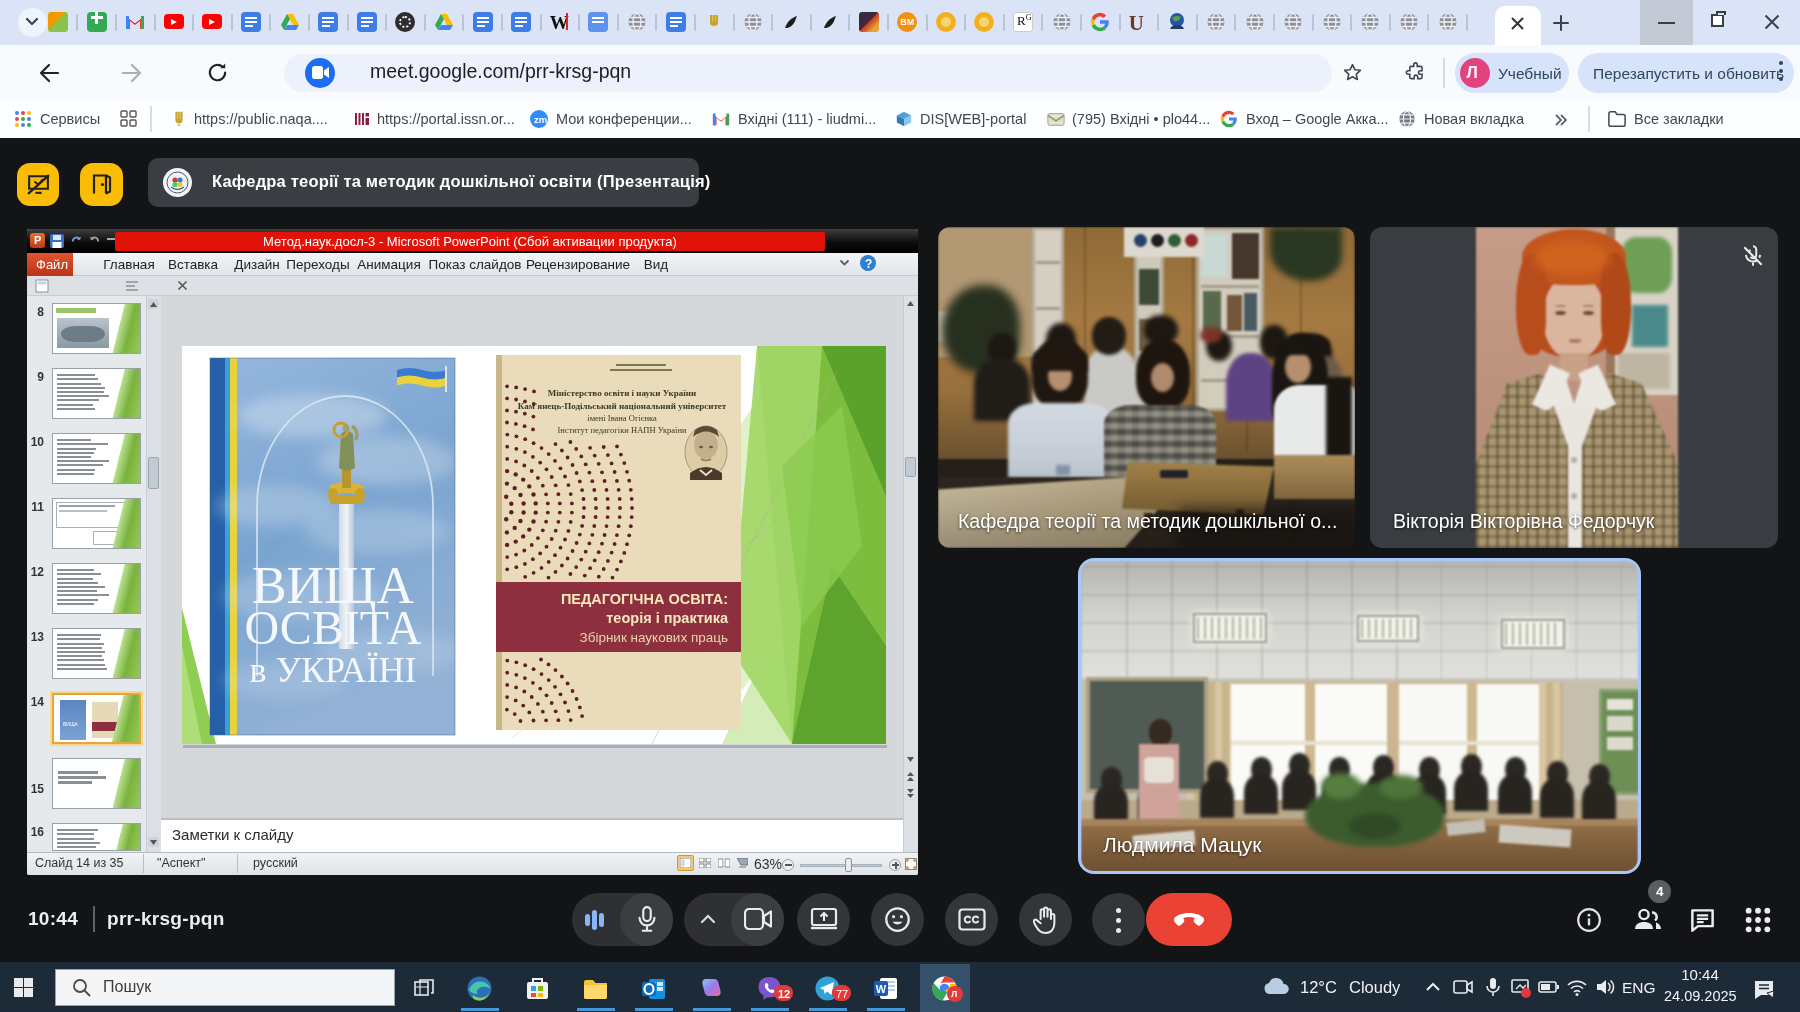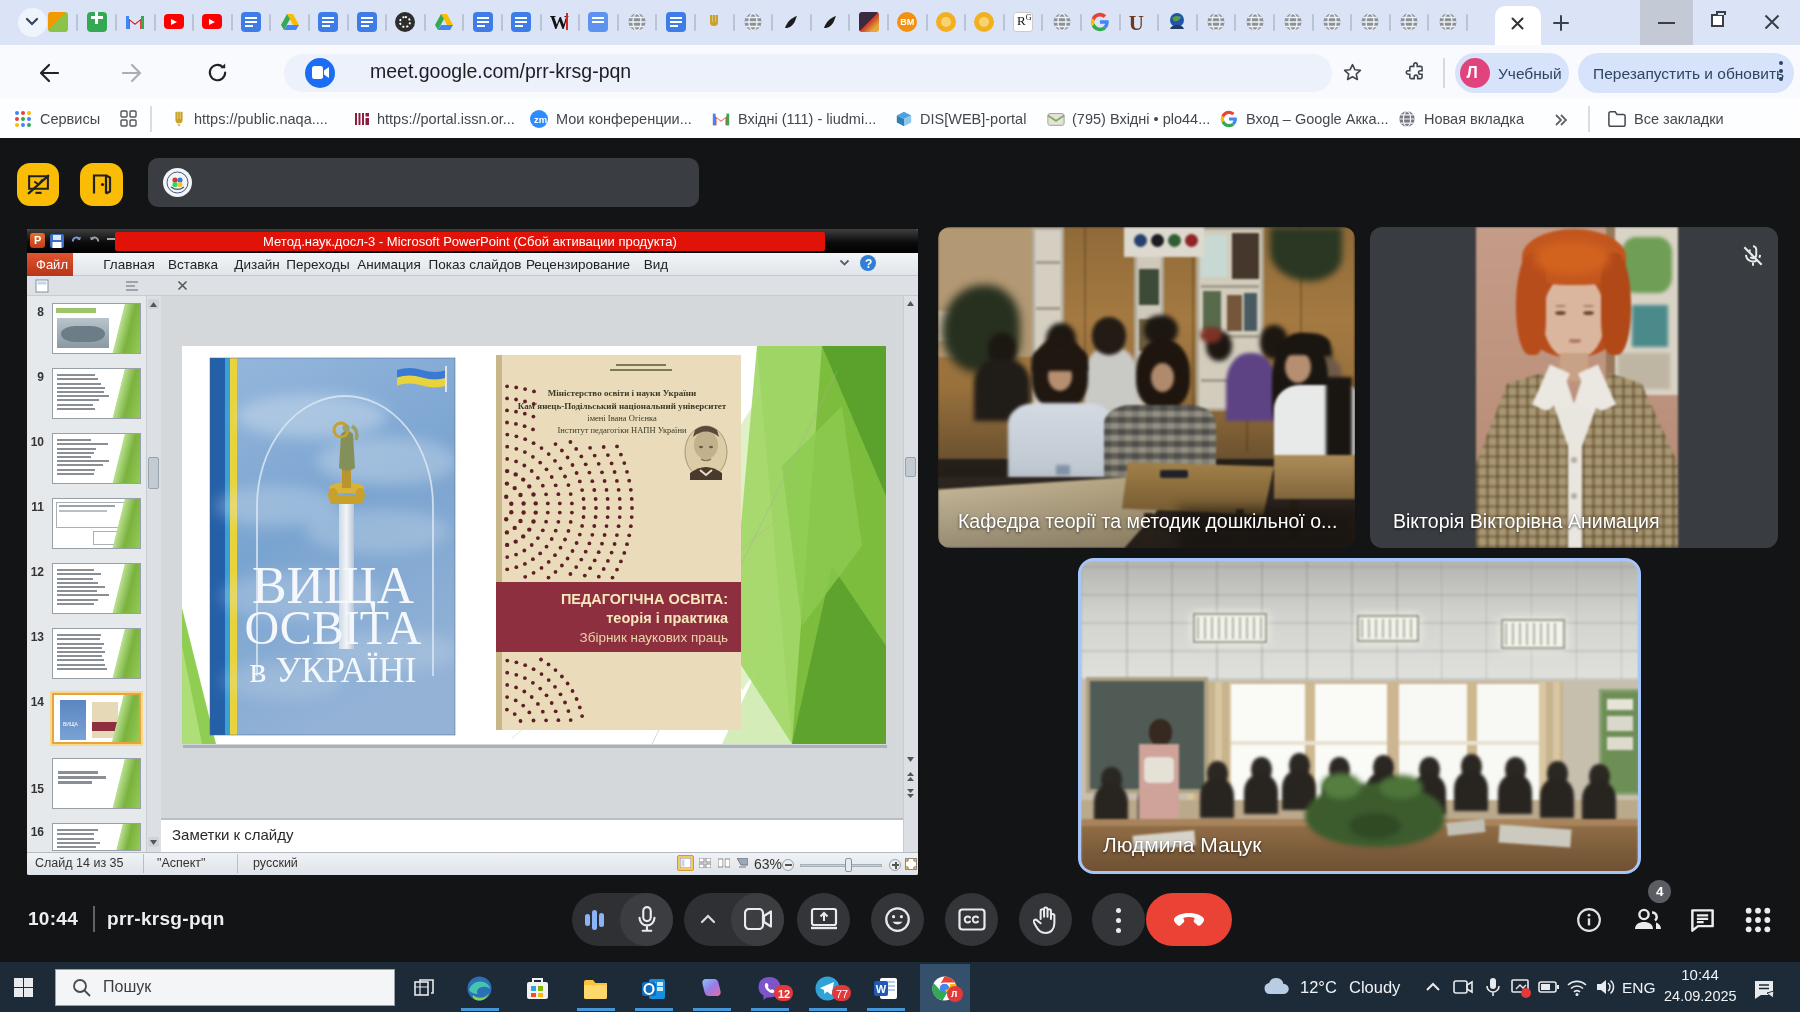--- a/index.html
+++ b/index.html
@@ -350,20 +350,21 @@
 <div class="abs" style="left:148px;top:158px;width:551px;height:49px;background:#3a3d41;border-radius:10px"></div>
 <div class="abs" style="left:163px;top:168px;width:29px;height:29px;background:#f2f4f6;border-radius:50%"></div>
 <svg class="abs" style="left:166px;top:171px" width="23" height="23" viewBox="0 0 23 23">
       <circle cx="11.5" cy="11.5" r="10.5" fill="none" stroke="#3d5a80" stroke-width="1"></circle>
       <circle cx="9" cy="9" r="2.6" fill="#d23a3a"></circle>
       <circle cx="14" cy="9" r="2.6" fill="#3a7ad2"></circle>
       <circle cx="9" cy="13.5" r="2.6" fill="#3ad257"></circle>
       <circle cx="14" cy="13.5" r="2.6" fill="#e8c53a"></circle>
       <path d="M5 16c4 3 9 3 13 0" stroke="#3d5a80" stroke-width="1.2" fill="none"></path>
     </svg>
+<div class="abs" style="left:212px;top:172px;font-size:16.5px;font-weight:bold;color:#fff;letter-spacing:.2px">Кафедра теорії та методик дошкільної освіти (Презентація)</div>
 <div class="abs" style="left:27px;top:229px;width:891px;height:646px;background:#d5d8db;border-radius:2px;overflow:hidden">
 <div class="abs" style="left:0;top:0;width:891px;height:24px;background:linear-gradient(#3f3f3f,#0c0c0c 55%,#000)"></div>
 <div class="abs" style="left:3px;top:4px;width:15px;height:15px;background:linear-gradient(#e8702a,#c03a1d);border-radius:3px"></div>
       <div class="abs" style="left:7px;top:4.5px;font-size:11px;font-weight:bold;color:#fff">P</div>
 <svg class="abs" style="left:23px;top:5px" width="14" height="14" viewBox="0 0 14 14">
         <rect width="14" height="14" rx="2" fill="#3a6fc4"></rect>
         <rect x="3" y="1" width="8" height="5" fill="#dce6f5"></rect>
         <rect x="2.5" y="8" width="9" height="6" fill="#fff"></rect>
       </svg>
 <svg class="abs" style="left:44px;top:7px" width="12" height="10" viewBox="0 0 15 13">
@@ -994,21 +995,21 @@
 <div class="abs" style="left:212px;top:146px;width:96px;height:175px;background:repeating-linear-gradient(0deg,rgba(70,55,30,.35) 0 3px,rgba(0,0,0,0) 3px 10px),repeating-linear-gradient(90deg,rgba(70,55,30,.3) 0 3px,rgba(240,230,210,.18) 3px 10px);clip-path:polygon(28% 0,62% 6%,100% 52%,100% 100%,0 100%,0 42%)"></div>
 <div class="abs" style="left:170px;top:140px;width:22px;height:44px;background:#ebe7e1;transform:rotate(24deg);border-radius:0 0 40% 0"></div>
 <div class="abs" style="left:216px;top:140px;width:22px;height:44px;background:#ebe7e1;transform:rotate(-24deg);border-radius:0 0 0 40%"></div>
 </div>
 <svg class="abs" style="left:370px;top:16px" width="26" height="26" viewBox="0 0 24 24">
         <path d="M12 3a3 3 0 0 1 3 3v5a3 3 0 0 1-5.4 1.8M9 6v2" stroke="#e8eaed" stroke-width="1.8" fill="none"></path>
         <path d="M5.5 11a6.5 6.5 0 0 0 10.6 4.6M18.5 11a6.5 6.5 0 0 1-.7 2.6" stroke="#e8eaed" stroke-width="1.8" fill="none"></path>
         <path d="M12 18v3" stroke="#e8eaed" stroke-width="1.8"></path>
         <path d="M4 4l16 16" stroke="#e8eaed" stroke-width="2"></path>
       </svg>
-<div class="abs vlabel" style="left:23px;top:283px">Вікторія Вікторівна Анимация</div>
+<div class="abs vlabel" style="left:23px;top:283px">Вікторія Вікторівна Федорчук</div>
 </div>
 <div class="abs" style="left:1078px;top:558px;width:563px;height:316px;border:3px solid #a6c5f8;border-radius:16px;overflow:hidden;background:#c9c2b2">
 <div class="abs" style="left:0;top:0;width:557px;height:310px;filter:blur(1px)">
 <div class="abs" style="left:0;top:0;width:557px;height:119px;background:linear-gradient(180deg,#b4b5b0,#d2d3ce 45%,#e0e1dc)"></div>
 <div class="abs" style="left:0;top:0;width:557px;height:119px;background:repeating-linear-gradient(90deg,rgba(125,125,120,.28) 0 1.5px,rgba(0,0,0,0) 1.5px 45px),repeating-linear-gradient(0deg,rgba(125,125,120,.22) 0 1.5px,rgba(0,0,0,0) 1.5px 28px)"></div>
 <div class="abs" style="left:112px;top:52px;width:74px;height:30px;background:#f2f4ea;border:2px solid #9a9b94;box-shadow:0 0 10px rgba(250,255,240,.9)"></div>
 <div class="abs" style="left:116px;top:56px;width:66px;height:22px;background:repeating-linear-gradient(90deg,rgba(160,162,150,.8) 0 2px,rgba(0,0,0,0) 2px 7px)"></div>
 <div class="abs" style="left:276px;top:54px;width:62px;height:27px;background:#f2f4ea;border:2px solid #9a9b94;box-shadow:0 0 10px rgba(250,255,240,.9)"></div>
 <div class="abs" style="left:280px;top:58px;width:54px;height:19px;background:repeating-linear-gradient(90deg,rgba(160,162,150,.8) 0 2px,rgba(0,0,0,0) 2px 7px)"></div>
 <div class="abs" style="left:420px;top:58px;width:64px;height:30px;background:#f2f4ea;border:2px solid #9a9b94;box-shadow:0 0 10px rgba(250,255,240,.9)"></div>

